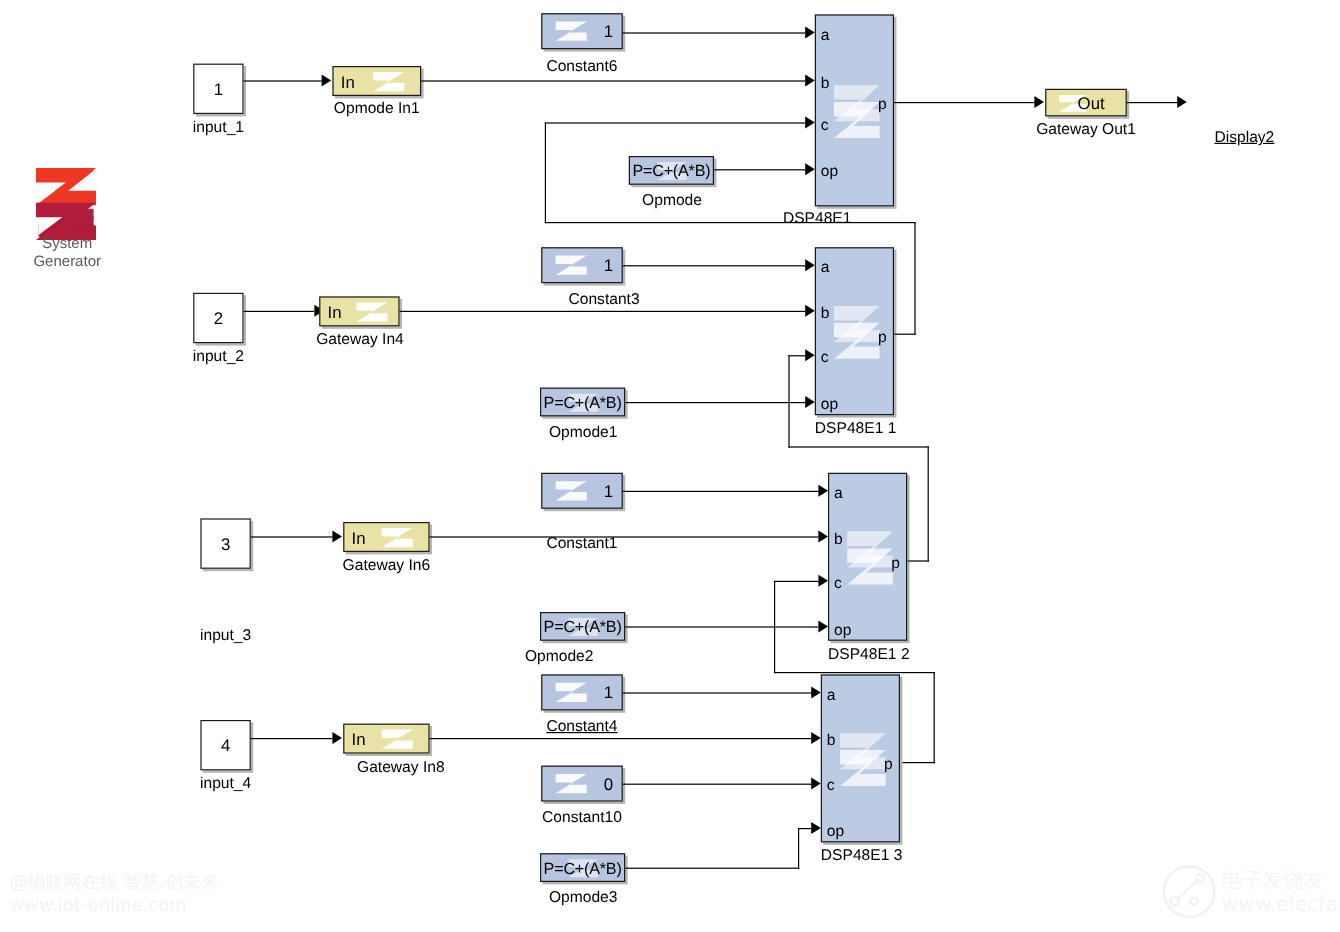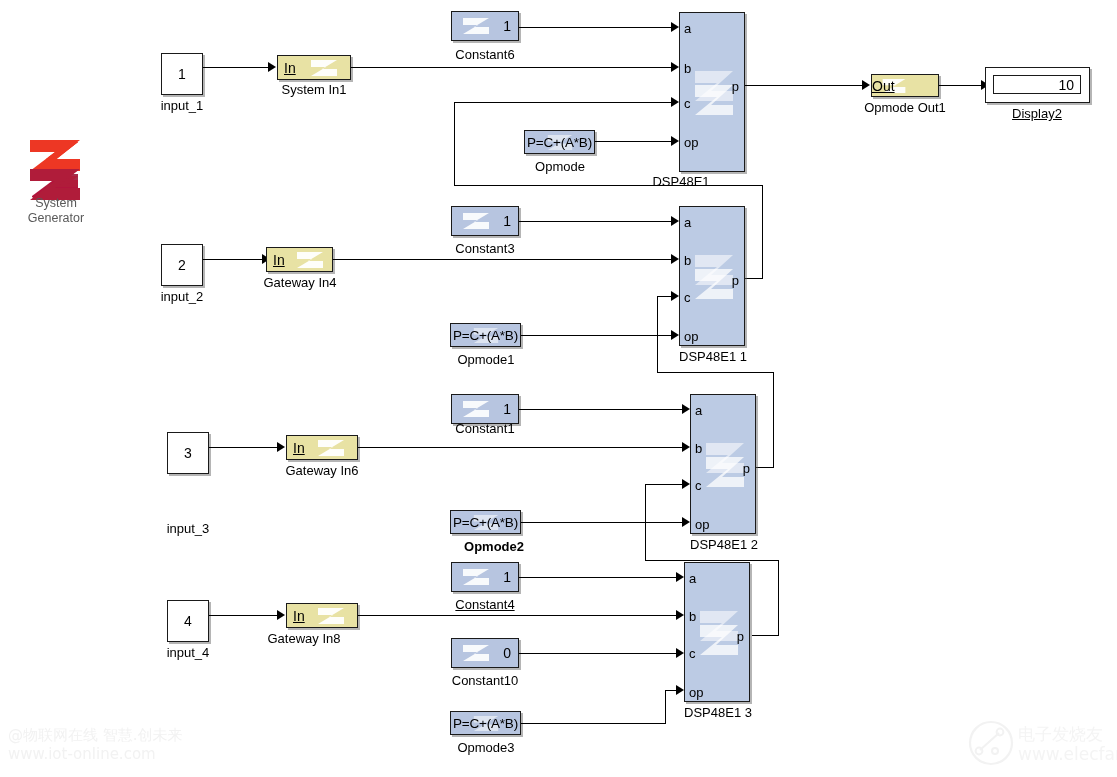--- a/index.html
+++ b/index.html
@@ -28,25 +28,25 @@
   
   .inport .blk-body{
     background:#ffffff;
     display:flex;align-items:center;justify-content:center;
   }
   .inport .num{font-size:14px;color:#000;line-height:1;}
 
   
   .gateway .blk-body{
     background:#e8e2a4;
-    display:flex;align-items:center;text-decoration:underline;
+    display:flex;align-items:center;
   }
   .gw-text{font-size:14px;color:#000;z-index:2;position:relative;}
   .gw-in .gw-text{margin-left:6px;}
-  .gw-out .gw-text{}
+  .gw-out .gw-text{margin-left:26px;}
 
   
   .xconst .blk-body{
     background:#b7c5e0;
     display:flex;align-items:center;justify-content:flex-end;
   }
   .xconst .val{font-size:14px;color:#000;margin-right:7px;z-index:2;position:relative;}
   .opmode .blk-body{
     background:#b7c5e0;
     display:flex;align-items:center;justify-content:center;
@@ -179,21 +179,21 @@
   <div class="arrow" style="left:268px;top:62px;"></div>
 
   <div class="blk gateway gw-in shadow" style="left:277px;top:55px;width:74px;height:25px;">
     <div class="blk-body">
       <span class="gw-text">In</span>
       <svg class="xmark" style="left:30px;top:3px;" width="32" height="19" viewBox="0 0 32 19">
         <polygon points="3,1 29,1 14,10 29,10 29,17 3,17 18,8 3,8" fill="#ffffff" opacity="0.95"></polygon>
       </svg>
     </div>
   </div>
-  <div class="cap" style="left:266px;top:83px;width:96px;">System In1</div>
+  <div class="cap" style="left:266px;top:83px;width:96px;">Opmode In1</div>
 
   <div class="blk xconst shadow" style="left:451px;top:11px;width:68px;height:30px;">
     <div class="blk-body">
       <svg class="xmark" style="left:8px;top:5px;" width="32" height="19" viewBox="0 0 32 19">
         <polygon points="3,1 29,1 14,10 29,10 29,17 3,17 18,8 3,8" fill="#ffffff" opacity="0.9"></polygon>
       </svg>
       <span class="val">1</span>
     </div>
   </div>
   <div class="cap" style="left:437px;top:48px;width:96px;">Constant6</div>
@@ -243,32 +243,25 @@
   <div class="arrow" style="left:862px;top:80px;"></div>
 
   <div class="blk gateway gw-out shadow" style="left:871px;top:74px;width:68px;height:23px;">
     <div class="blk-body">
       <svg class="xmark" style="left:8px;top:3px;" width="28" height="17" viewBox="0 0 32 19">
         <polygon points="3,1 29,1 14,10 29,10 29,17 3,17 18,8 3,8" fill="#ffffff" opacity="0.95"></polygon>
       </svg>
       <span class="gw-text">Out</span>
     </div>
   </div>
-  <div class="cap" style="left:857px;top:101px;width:96px;">Opmode Out1</div>
+  <div class="cap" style="left:857px;top:101px;width:96px;">Gateway Out1</div>
 
   <div class="wire wh" style="left:939px;top:85px;width:42px;"></div>
   <div class="arrow" style="left:981px;top:80px;"></div>
 
-  <div class="blk display shadow" style="left:985px;top:67px;width:105px;height:36px;">
-    <div class="blk-body">
-      <div class="inner">
-        <span class="dval">10</span>
-      </div>
-    </div>
-  </div>
   <div class="cap" style="left:989px;top:107px;width:96px;text-decoration:underline;">Display2</div>
 
   <div class="blk inport shadow" style="left:161px;top:244px;width:42px;height:42px;">
     <div class="blk-body">
       <span class="num">2</span>
     </div>
   </div>
   <div class="cap" style="left:141px;top:290px;width:82px;">input_2</div>
 
   <div class="wire wh" style="left:203px;top:259px;width:59px;"></div>
@@ -285,21 +278,21 @@
   <div class="cap" style="left:252px;top:276px;width:96px;">Gateway In4</div>
 
   <div class="blk xconst shadow" style="left:451px;top:206px;width:68px;height:30px;">
     <div class="blk-body">
       <svg class="xmark" style="left:8px;top:5px;" width="32" height="19" viewBox="0 0 32 19">
         <polygon points="3,1 29,1 14,10 29,10 29,17 3,17 18,8 3,8" fill="#ffffff" opacity="0.9"></polygon>
       </svg>
       <span class="val">1</span>
     </div>
   </div>
-  <div class="cap" style="left:437px;top:242px;width:96px;">Constant3</div>
+  <div class="cap" style="left:437px;top:242px;width:96px;text-align:right;">Constant3</div>
 
   <div class="wire wh" style="left:519px;top:221px;width:152px;"></div>
   <div class="arrow" style="left:671px;top:216px;"></div>
 
   <div class="wire wh" style="left:333px;top:259px;width:338px;"></div>
   <div class="arrow" style="left:671px;top:254px;"></div>
 
   <div class="blk opmode shadow" style="left:450px;top:323px;width:71px;height:24px;">
     <div class="blk-body">
       <svg class="xmark" style="left:20px;top:3px;" width="30" height="18" viewBox="0 0 32 19">
@@ -356,37 +349,37 @@
   <div class="cap" style="left:274px;top:464px;width:96px;">Gateway In6</div>
 
   <div class="blk xconst shadow" style="left:451px;top:394px;width:68px;height:30px;">
     <div class="blk-body">
       <svg class="xmark" style="left:8px;top:5px;" width="32" height="19" viewBox="0 0 32 19">
         <polygon points="3,1 29,1 14,10 29,10 29,17 3,17 18,8 3,8" fill="#ffffff" opacity="0.9"></polygon>
       </svg>
       <span class="val">1</span>
     </div>
   </div>
-  <div class="cap" style="left:437px;top:422px;width:96px;">Constant1</div>
+  <div class="cap" style="left:437px;top:446px;width:96px;">Constant1</div>
 
   <div class="wire wh" style="left:519px;top:409px;width:163px;"></div>
   <div class="arrow" style="left:682px;top:404px;"></div>
 
   <div class="wire wh" style="left:358px;top:447px;width:324px;"></div>
   <div class="arrow" style="left:682px;top:442px;"></div>
 
   <div class="blk opmode shadow" style="left:450px;top:510px;width:71px;height:24px;">
     <div class="blk-body">
       <svg class="xmark" style="left:20px;top:3px;" width="30" height="18" viewBox="0 0 32 19">
         <polygon points="3,1 29,1 14,10 29,10 29,17 3,17 18,8 3,8" fill="#ffffff" opacity="0.55"></polygon>
       </svg>
       <span class="val">P=C+(A*B)</span>
     </div>
   </div>
-  <div class="cap" style="left:446px;top:540px;width:96px;font-weight:bold;">Opmode2</div>
+  <div class="cap" style="left:418px;top:540px;width:96px;">Opmode2</div>
 
   <div class="wire wh" style="left:521px;top:522px;width:161px;"></div>
   <div class="arrow" style="left:682px;top:517px;"></div>
 
   <div class="wire wh" style="left:645px;top:484px;width:37px;"></div>
   <div class="arrow" style="left:682px;top:479px;"></div>
   <div class="wire wv" style="left:645px;top:484px;height:77px;"></div>
   <div class="wire wh" style="left:645px;top:560px;width:134px;"></div>
   <div class="wire wv" style="left:778px;top:560px;height:76px;"></div>
   <div class="wire wh" style="left:752px;top:635px;width:27px;"></div>
@@ -417,21 +410,21 @@
   <div class="arrow" style="left:277px;top:610px;"></div>
 
   <div class="blk gateway gw-in shadow" style="left:286px;top:603px;width:72px;height:25px;">
     <div class="blk-body">
       <span class="gw-text">In</span>
       <svg class="xmark" style="left:28px;top:3px;" width="32" height="19" viewBox="0 0 32 19">
         <polygon points="3,1 29,1 14,10 29,10 29,17 3,17 18,8 3,8" fill="#ffffff" opacity="0.95"></polygon>
       </svg>
     </div>
   </div>
-  <div class="cap" style="left:256px;top:632px;width:96px;text-align:center;">Gateway In8</div>
+  <div class="cap" style="left:286px;top:632px;width:96px;text-align:center;">Gateway In8</div>
 
   <div class="blk xconst shadow" style="left:451px;top:562px;width:68px;height:30px;">
     <div class="blk-body">
       <svg class="xmark" style="left:8px;top:5px;" width="32" height="19" viewBox="0 0 32 19">
         <polygon points="3,1 29,1 14,10 29,10 29,17 3,17 18,8 3,8" fill="#ffffff" opacity="0.9"></polygon>
       </svg>
       <span class="val">1</span>
     </div>
   </div>
   <div class="cap" style="left:437px;top:598px;width:96px;text-decoration:underline;">Constant4</div>

